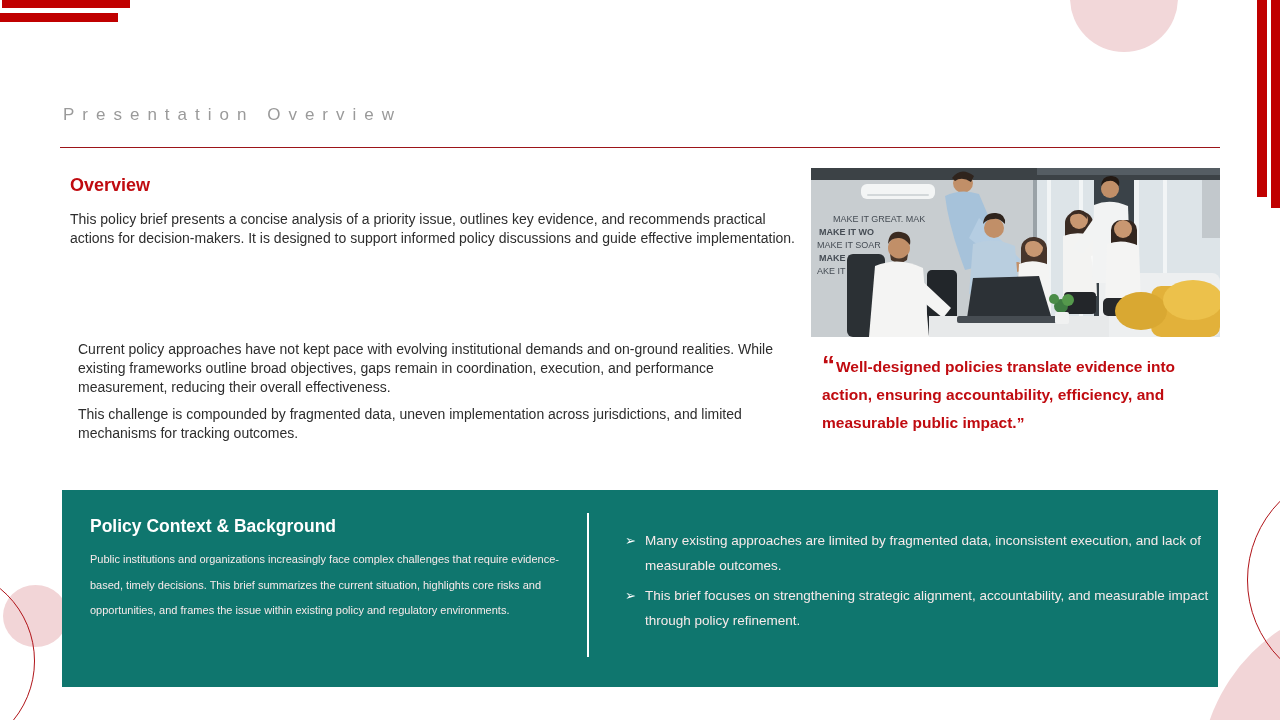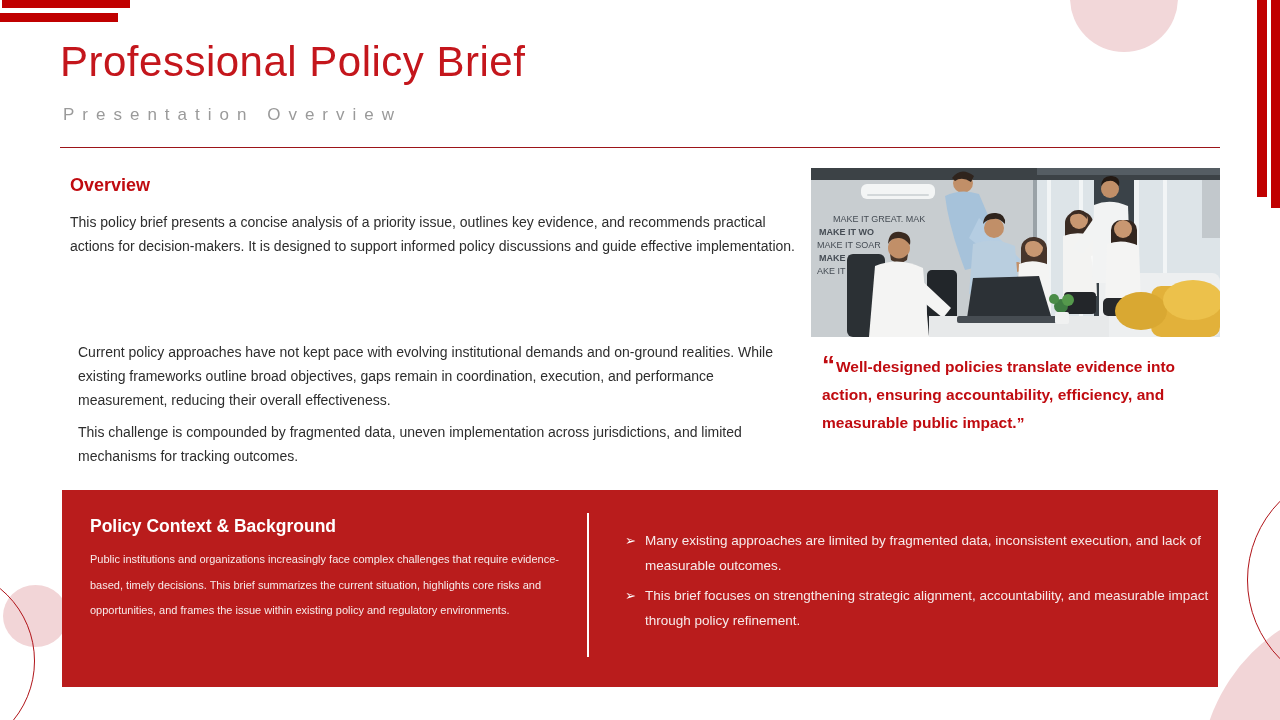--- a/index.html
+++ b/index.html
@@ -21,37 +21,37 @@
   .circle-bottom-right-pink{position:absolute;left:1200px;top:601px;width:354px;height:354px;border-radius:50%;background:#f2d5d7;z-index:1;}
   .arc-bottom-right{position:absolute;left:1247px;top:468px;width:222px;height:222px;border-radius:50%;border:1.5px solid #b01318;background:transparent;z-index:2;}
 
   
   .title{position:absolute;left:60px;top:38px;margin:0;font-size:42px;font-weight:normal;color:#c4161c;letter-spacing:0.5px;}
   .subtitle{position:absolute;left:63px;top:105px;font-size:17px;color:#9a9a9a;letter-spacing:8px;}
   .title-rule{position:absolute;left:60px;top:147px;width:1160px;height:1px;background:#9c1418;}
 
   
   .sec-heading{margin:0;font-size:18px;font-weight:bold;color:#c00b10;}
-  .sec-body{margin:0;font-size:14px;line-height:24px;color:#2d2d2d;}
+  .sec-body{margin:0;font-size:14px;line-height:19px;color:#2d2d2d;}
   .overview-head{position:absolute;left:70px;top:175px;}
   .overview-body{position:absolute;left:70px;top:210px;width:728px;}
   .challenge-head{position:absolute;left:70px;top:301px;}
   .challenge-body{position:absolute;left:70px;top:332px;width:728px;}
   .challenge-body p{margin:8px;}
 
   
   .photo{position:absolute;left:811px;top:168px;width:409px;height:169px;overflow:hidden;background:#8b5cf6;}
   .photo svg{display:block;}
 
   
   .quote{position:absolute;left:822px;top:352px;width:400px;margin:0;font-size:15.5px;font-weight:bold;color:#c00b10;line-height:28px;}
   .quote .qmark{font-size:26px;line-height:1;vertical-align:-2px;margin-right:1px;}
 
   
-  .banner{position:absolute;left:62px;top:490px;width:1156px;height:197px;background:#b91c1c;z-index:3;}
+  .banner{position:absolute;left:62px;top:490px;width:1156px;height:197px;background:#0f766e;z-index:3;}
   .banner h3{margin:0;font-size:17.5px;font-weight:bold;color:#ffffff;}
   .b-left{position:absolute;left:28px;top:26px;width:500px;}
   .b-left p{margin:10px 0 0 0;font-size:11px;line-height:25.5px;color:#f7eaea;}
   .b-divider{position:absolute;left:525px;top:23px;width:2px;height:144px;background:#ffffff;}
   .b-right{position:absolute;left:563px;top:26px;width:585px;}
   .bullets{margin-top:12px;}
   .bullet{display:flex;align-items:flex-start;margin-bottom:5px;font-size:13.5px;line-height:25px;color:#f7eaea;}
   .bullet .glyph{flex:0 0 auto;margin-right:9px;font-size:13px;color:#ffffff;line-height:25px;}
 </style>
 </head>
@@ -62,21 +62,20 @@
   <div class="bar-top-1"></div>
   <div class="bar-top-2"></div>
   <div class="circle-top-right"></div>
   <div class="bar-right-inner"></div>
   <div class="bar-right-outer"></div>
   <div class="circle-bottom-left-pink"></div>
   <div class="arc-bottom-left"></div>
   <div class="circle-bottom-right-pink"></div>
   <div class="arc-bottom-right"></div>
 
-  <h1 class="title">Professional Policy Brief</h1>
   <div class="subtitle">Presentation Overview</div>
   <div class="title-rule"></div>
 
   <h2 class="sec-heading overview-head">Overview</h2>
   <p class="sec-body overview-body">This policy brief presents a concise analysis of a priority issue, outlines key evidence, and recommends practical actions for decision-makers. It is designed to support informed policy discussions and guide effective implementation.</p>
 
   <div class="sec-body challenge-body">
     <p>Current policy approaches have not kept pace with evolving institutional demands and on-ground realities. While existing frameworks outline broad objectives, gaps remain in coordination, execution, and performance measurement, reducing their overall effectiveness.</p>
     <p>This challenge is compounded by fragmented data, uneven implementation across jurisdictions, and limited mechanisms for tracking outcomes.</p>
   </div>

